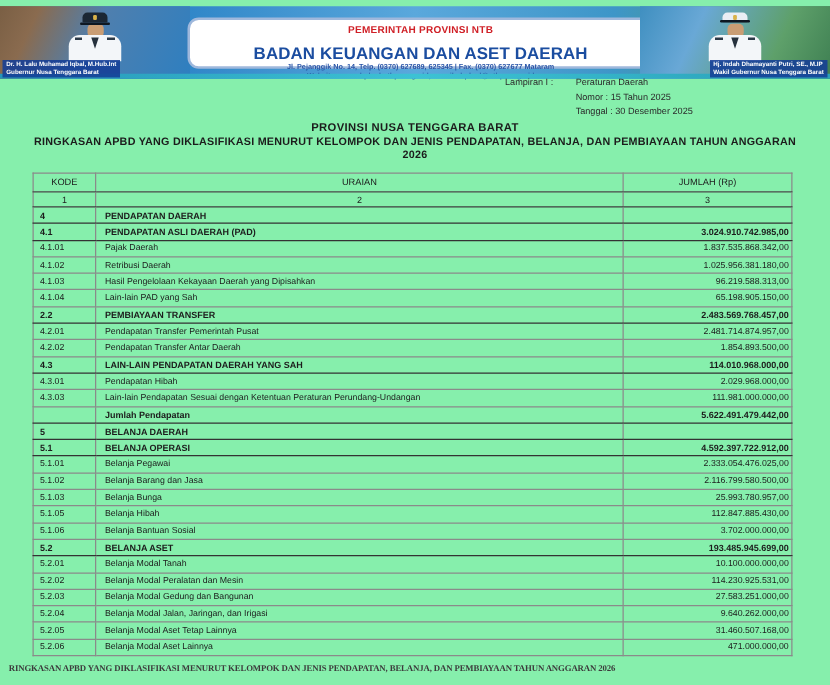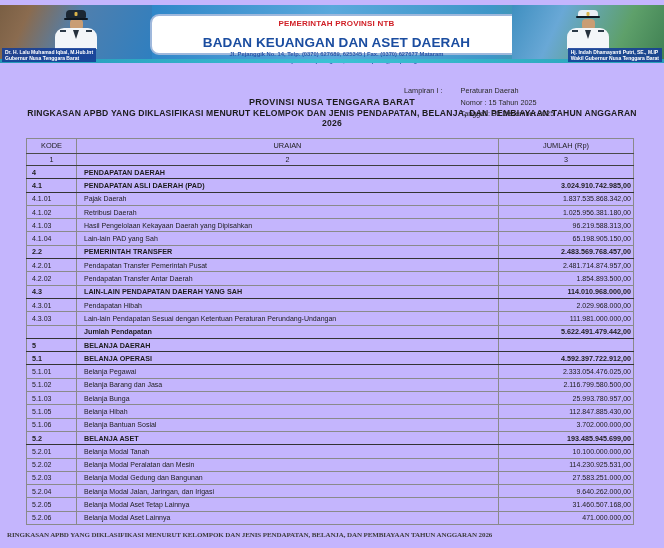--- a/index.html
+++ b/index.html
@@ -1,17 +1,17 @@
 <!DOCTYPE html>
 <html><head>
 <meta charset="utf-8">
 <style>
   * { margin:0; padding:0; box-sizing:border-box; }
   body { background:#e8e8e8; font-family:"Liberation Sans", sans-serif; }
-  .page { position:relative; width:664px; height:548px; background:#c4b5fd; overflow:hidden; margin:0 auto; }
+  .page { position:relative; width:664px; height:548px; background:#86efac; overflow:hidden; margin:0 auto; }
 
   
   .banner { position:absolute; top:5px; left:0; right:0; height:58px;
     background:linear-gradient(90deg,#6b5a46 0%, #3f7fb4 9%, #2f86c8 22%, #5aa8dc 50%, #3e96c8 74%, #4f9a7a 90%, #3e7f5c 100%); }
   .banner::after { content:""; position:absolute; left:0; right:0; bottom:0; height:4px;
     background:linear-gradient(90deg,#2596b8,#3cc2d4 50%,#2aa0b8); }
   .photo { position:absolute; top:0; bottom:0; width:152px; }
   .photo.left  { left:0;  background:linear-gradient(115deg,#7a5f44 0%, #8a6b4f 18%, #4f7fae 48%, #2e7fc0 100%); }
   .photo.right { right:0; background:linear-gradient(115deg,#3f8fc0 0%, #69a8d6 30%, #5ea06a 70%, #3e7f52 100%); }
 
@@ -34,21 +34,21 @@
   .photo.left  .caption { left:2px; }
   .photo.right .caption { right:2px; }
 
   .banner-center { position:absolute; left:150px; right:141px; top:9px; bottom:8px;
     background:#ffffff; border:2px solid #9fb8dc; border-radius:9px; text-align:center; padding-top:3px; }
   .org1 { color:#d01f26; font-size:8px;  font-weight:bold; letter-spacing:0.2px; }
   .org2 { color:#1b4da0; font-size:13.5px; font-weight:bold; letter-spacing:0.1px; margin-top:7px; }
   .addr, .web { color:#2a56a8; font-size:5.8px; font-weight:bold; margin-top:1px; }
 
   
-  .lampiran { position:absolute; top:86px; left:404px; display:flex; gap:18px;
+  .lampiran { position:absolute; top:61px; left:404px; display:flex; gap:18px;
     font-size:7.3px; color:#2b2b2b; }
   .lamp-values div { margin-bottom:2.6px; }
 
   
   .doc-title { position:absolute; top:97px; left:0; right:0; text-align:center; color:#1c1c1c; }
   .title-l1 { font-size:9px; font-weight:bold; letter-spacing:0.3px; }
   .title-sub { font-size:8.6px; font-weight:bold; letter-spacing:0.2px; max-width:612px; margin:1px auto 0; line-height:1.22; }
 
   
   .table-wrap { position:absolute; top:138px; left:26px; }
@@ -166,21 +166,21 @@
             <td class="col-uraian">Hasil Pengelolaan Kekayaan Daerah yang Dipisahkan</td>
             <td class="col-jumlah">96.219.588.313,00</td>
           </tr>
           <tr>
             <td class="col-kode">4.1.04</td>
             <td class="col-uraian">Lain-lain PAD yang Sah</td>
             <td class="col-jumlah">65.198.905.150,00</td>
           </tr>
           <tr class="section">
             <td class="col-kode">2.2</td>
-            <td class="col-uraian">PEMERINTAH TRANSFER</td>
+            <td class="col-uraian">PEMBIAYAAN TRANSFER</td>
             <td class="col-jumlah">2.483.569.768.457,00</td>
           </tr>
           <tr>
             <td class="col-kode">4.2.01</td>
             <td class="col-uraian">Pendapatan Transfer Pemerintah Pusat</td>
             <td class="col-jumlah">2.481.714.874.957,00</td>
           </tr>
           <tr>
             <td class="col-kode">4.2.02</td>
             <td class="col-uraian">Pendapatan Transfer Antar Daerah</td>

